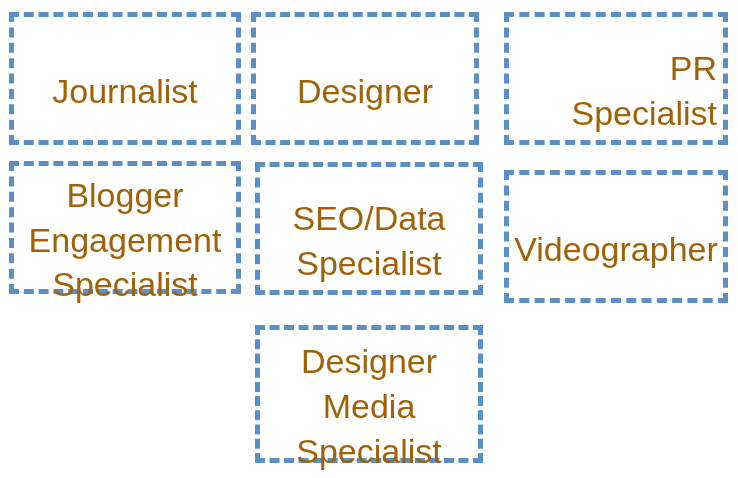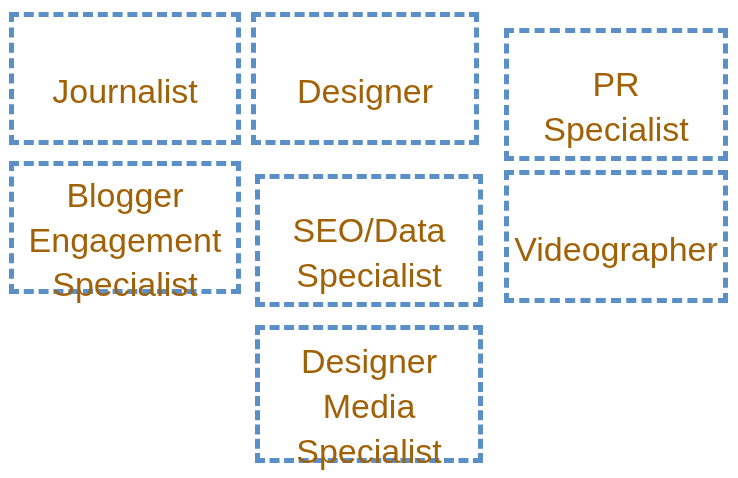--- a/index.html
+++ b/index.html
@@ -38,25 +38,25 @@
     line-height: 1.32;
     letter-spacing: 0px;
     white-space: pre-line;
     padding: 0 6px;
     margin-top: 25px;
   }
 
   
   #box-journalist      { left: 9px;   top: 12px;  width: 232px; height: 133px; }
   #box-designer        { left: 251px; top: 12px;  width: 228px; height: 133px; }
-  #box-pr-specialist   { left: 504px; top: 28px;  width: 224px; height: 133px; }
+  #box-pr-specialist   { left: 504px; top: 12px;  width: 224px; height: 133px; text-align: right; }
 
   
   #box-blogger-engagement-specialist { left: 9px;   top: 161px; width: 232px; height: 133px; }
-  #box-seo-data-specialist           { left: 255px; top: 174px; width: 228px; height: 133px; }
+  #box-seo-data-specialist           { left: 255px; top: 162px; width: 228px; height: 133px; }
   #box-videographer                  { left: 504px; top: 170px; width: 224px; height: 133px; }
 
   
   #box-biddable-media-specialist     { left: 255px; top: 325px; width: 228px; height: 138px; }
 </style>
 </head>
 <body>
 
 <div id="canvas">
 

